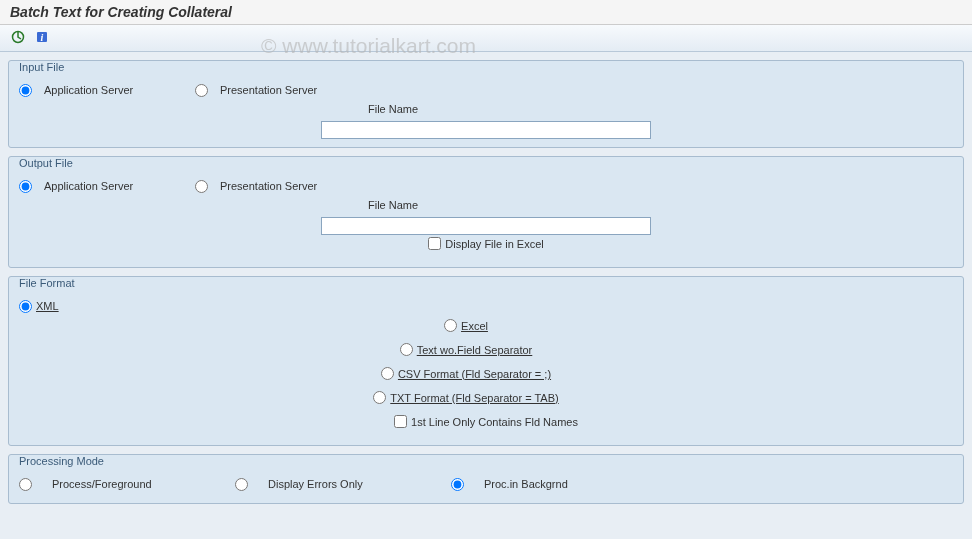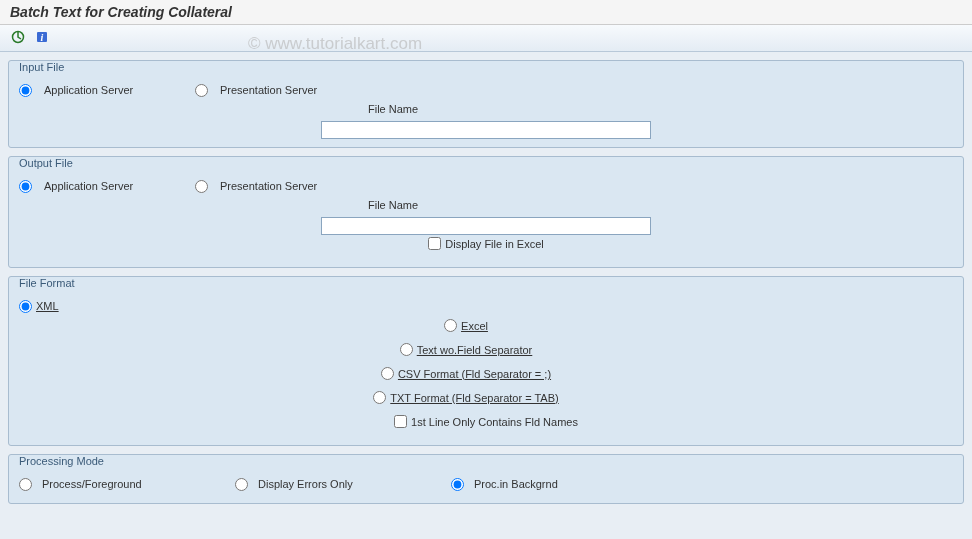--- a/index.html
+++ b/index.html
@@ -39,23 +39,23 @@
       display: flex;
       align-items: center;
       justify-content: center;
       border: 1px solid transparent;
       border-radius: 2px;
       cursor: pointer;
     }
     .watermark {
       position: absolute;
       top: 34px;
-      left: 248px;
+      left: 261px;
       color: rgba(180, 180, 180, 0.6);
-      font-size: 17px;
+      font-size: 21px;
       pointer-events: none;
       z-index: 1;
     }
     .content {
       padding: 8px;
     }
     .group-box {
       background: #dae7f2;
       border: 1px solid #a8bccf;
       border-radius: 3px;
@@ -116,21 +116,21 @@
     .radio-col {
       min-width: 170px;
       display: flex;
       align-items: center;
       gap: 12px;
     }
     .radio-col-wide {
       min-width: 210px;
       display: flex;
       align-items: flex-start;
-      gap: 10px;
+      gap: 20px;
     }
   </style>
 </head>
 <body>
 
 <div class="title-bar">Batch Text for Creating Collateral</div>
 
 <div class="toolbar">
   <div class="toolbar-btn">
     <span>

